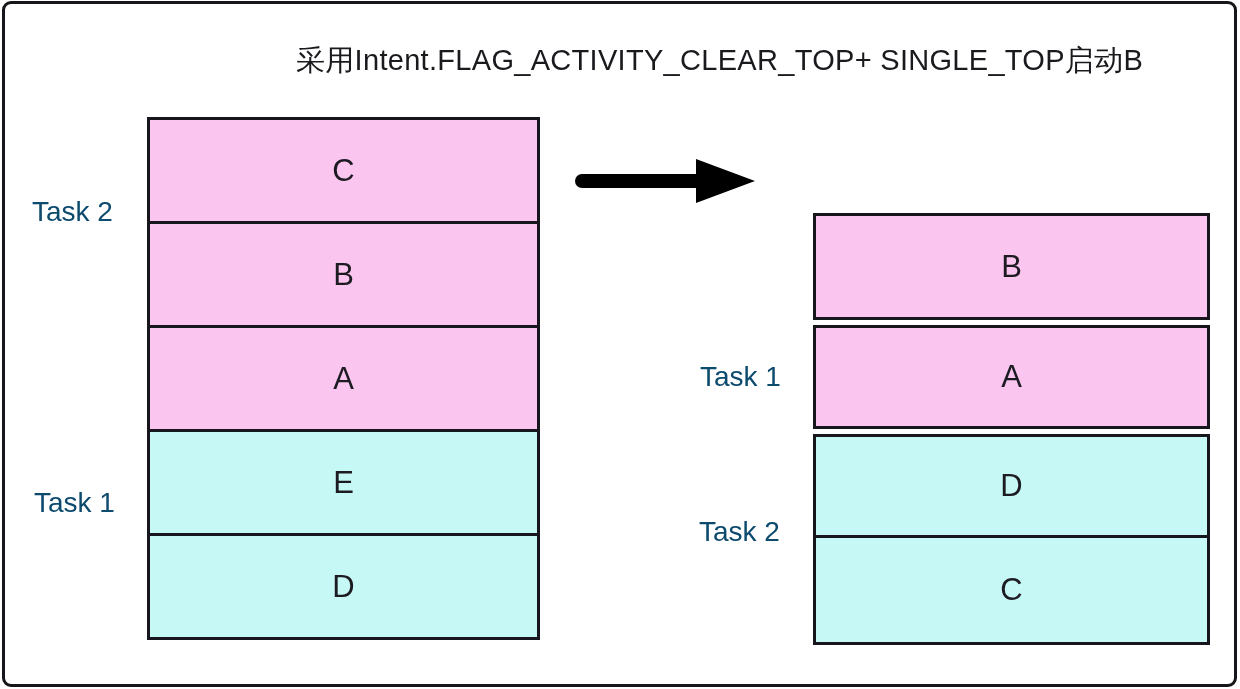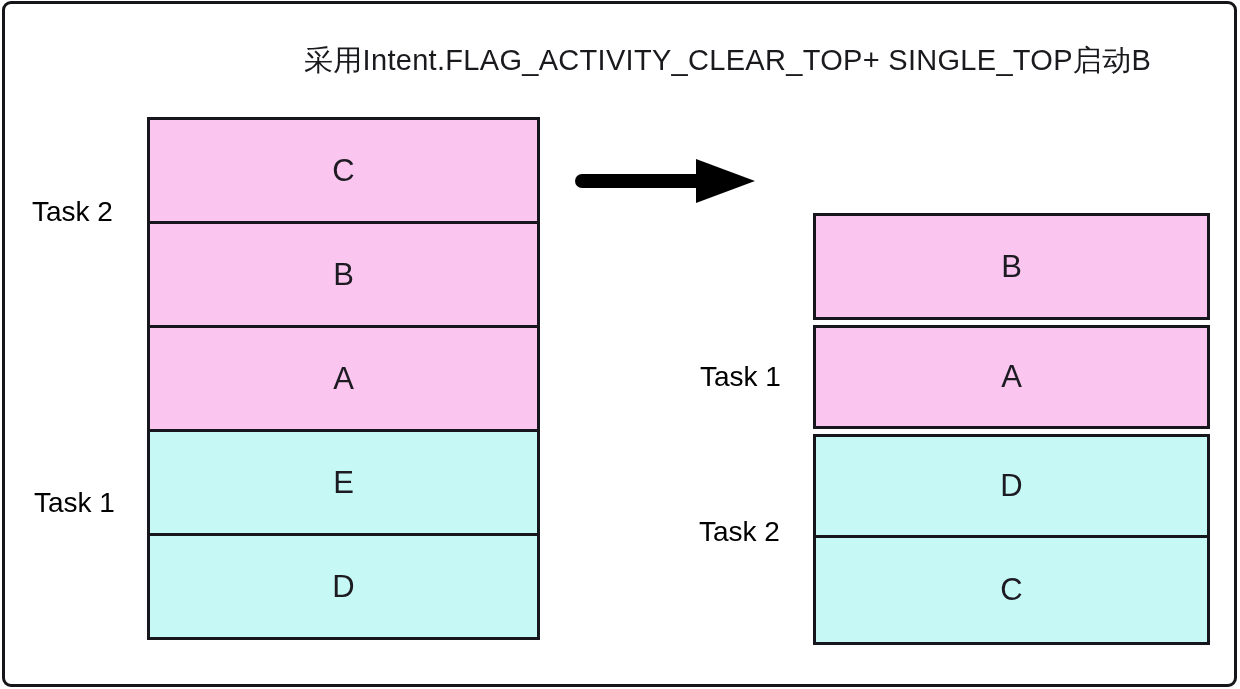--- a/index.html
+++ b/index.html
@@ -12,21 +12,21 @@
   }
   .frame {
     position: absolute;
     left: 2px; top: 1px; right: 3px; bottom: 2px;
     border: 3px solid #16161a;
     border-radius: 9px;
     box-sizing: border-box;
   }
   .title {
     position: absolute;
-    left: 304px; top: 41px;
+    left: 296px; top: 41px;
     font-size: 29px;
     color: #1a1a1e;
     white-space: nowrap;
     letter-spacing: 0.3px;
   }
   .stack {
     position: absolute;
     display: flex;
     flex-direction: column;
   }
@@ -43,21 +43,21 @@
   }
   .stack-before .activity-box { height: 107px; }
   .stack-before .activity-box + .activity-box { margin-top: -3px; }
   .stack-after .box-b { height: 107px; }
   .stack-after .box-a { height: 104px; margin-top: 5px; }
   .stack-after .box-d { height: 104px; margin-top: 5px; }
   .stack-after .box-c { height: 110px; margin-top: -3px; }
   .task-label {
     position: absolute;
     font-size: 28px;
-    color: #000000;
+    color: #0c4a6e;
     white-space: nowrap;
   }
   .label-before-task2 { left: 32px;  top: 196px; }
   .label-before-task1 { left: 34px;  top: 487px; }
   .label-after-task1  { left: 700px; top: 361px; }
   .label-after-task2  { left: 699px; top: 516px; }
   .arrow-wrap {
     position: absolute;
     left: 574px; top: 157px;
     width: 184px; height: 48px;

